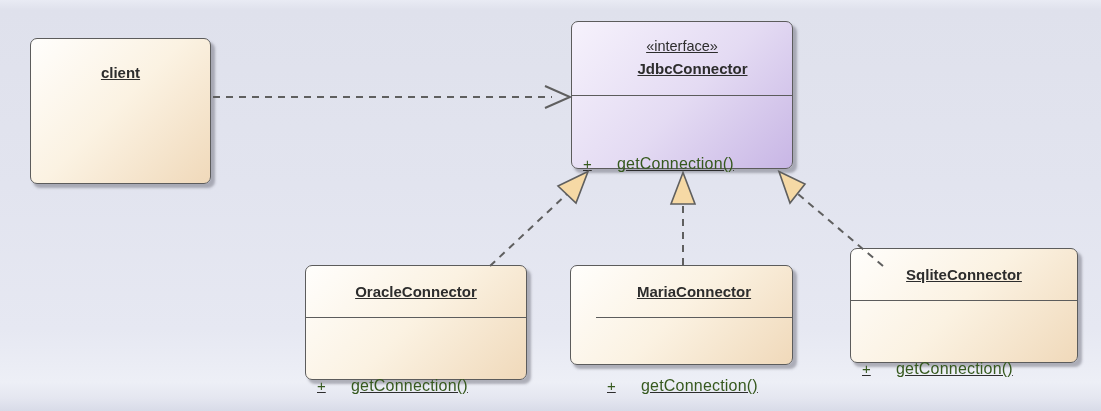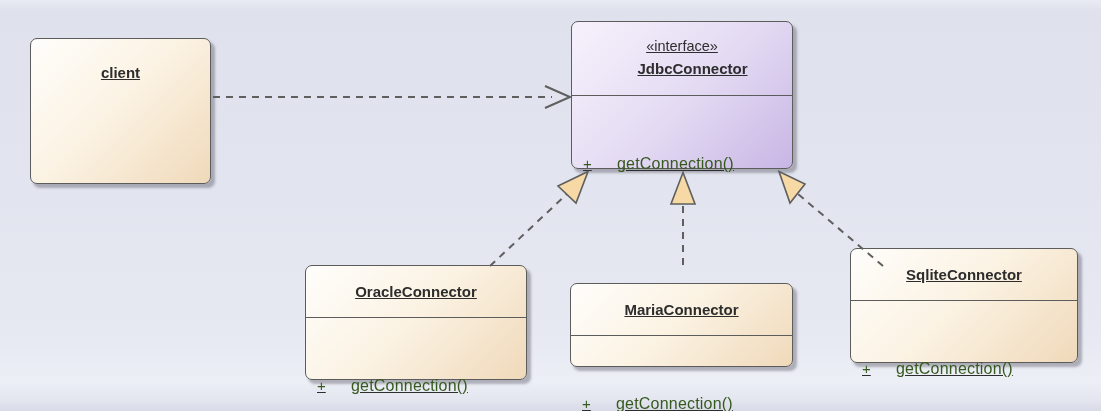--- a/index.html
+++ b/index.html
@@ -58,21 +58,21 @@
     background: linear-gradient(135deg, #f6f2fc 0%, #e4dbf3 52%, #c8b6e5 100%);
   }
   .node-client {
     left: 30px; top: 38px; width: 181px; height: 146px;
   }
   .node-client .node-title { padding-top: 24px; }
   .node-interface {
     left: 571px; top: 21px; width: 222px; height: 148px;
   }
   .node-oracle  { left: 305px; top: 265px; width: 222px; height: 115px; }
-  .node-maria   { left: 570px; top: 283px; width: 223px; height: 84px; }
+  .node-maria   { left: 570px; top: 265px; width: 223px; height: 100px; padding-left: 25px; }
   .node-sqlite  { left: 850px; top: 248px; width: 228px; height: 115px; }
   .node-title {
     text-align: center;
     font-weight: bold;
     font-size: 15px;
     line-height: 20px;
   }
   .stereotype {
     text-align: center;
     font-size: 14.5px;

